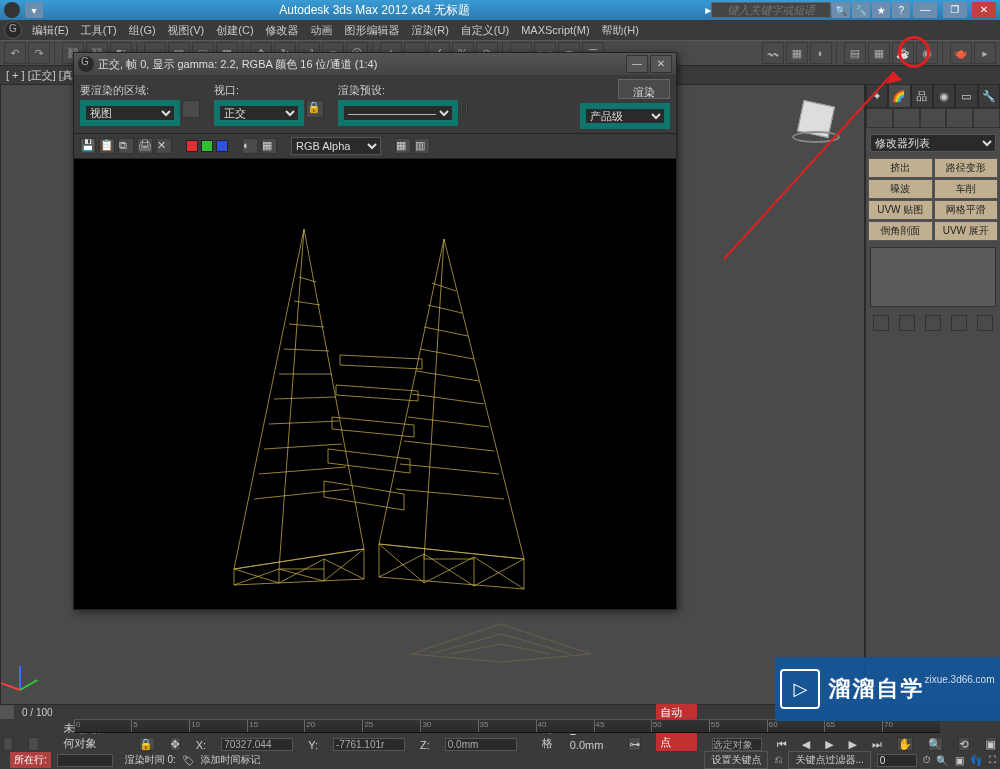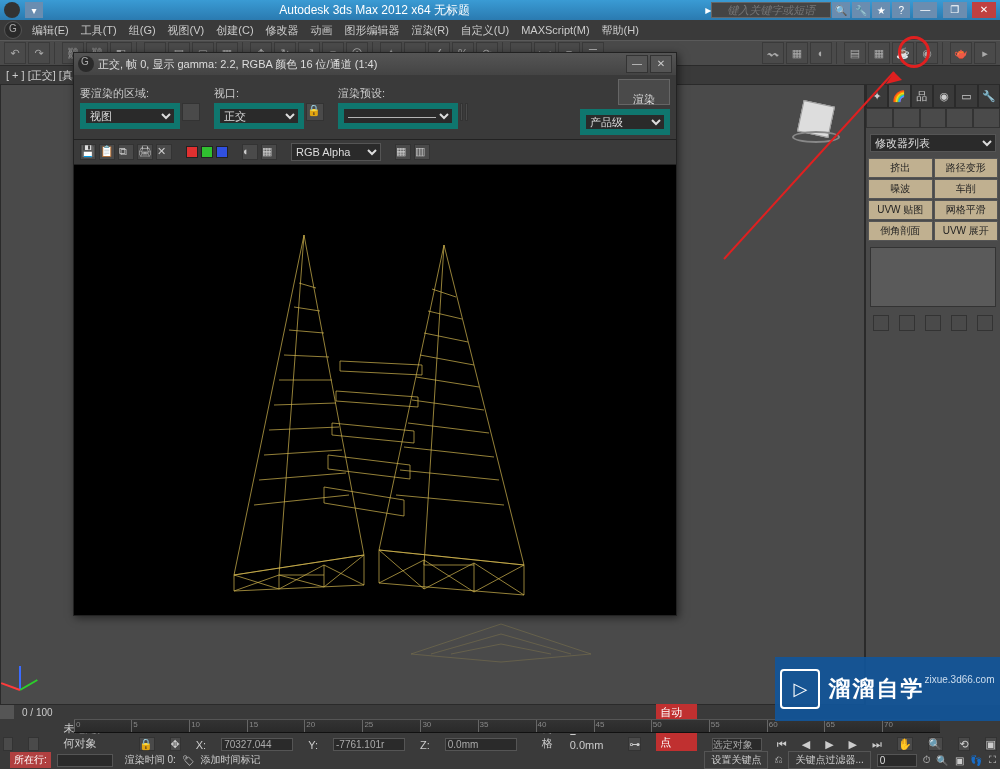--- a/index.html
+++ b/index.html
@@ -60,21 +60,21 @@
 .rd-title .rd-icon { width: 16px; height: 16px; background: #2a2a2a; border-radius: 50%; margin-right: 4px; position: relative; }
 .rd-title .rd-icon::after { content: "G"; position: absolute; left: 3px; top: 0; font-size: 10px; color: #aaa; }
 .rd-title .rd-fill { flex: 1; }
 .rd-title .rd-btn { width: 22px; height: 18px; background: #555; border: 1px solid #333; margin-left: 2px; text-align: center; color: #ccc; font-size: 10px; line-height: 16px; cursor: pointer; }
 
 .rd-controls-row { display: flex; align-items: center; padding: 4px 6px; gap: 4px; background: #3a3a3a; }
 .rd-controls-row .col { display: flex; flex-direction: column; gap: 2px; }
 .rd-controls-row label { font-size: 11px; color: #ccc; }
 .rd-controls-row select { background: #2a2a2a; border: 6px solid #0f766e; color: #ddd; font-size: 11px; height: 26px; }
 .rd-controls-row .mini { width: 18px; height: 18px; background: #4a4a4a; border: 1px solid #333; display: inline-block; cursor: pointer; }
-.rd-render-btn { background: #4a4a4a; border: 1px solid #666; color: #ddd; padding: 12px 14px; font-size: 11px; cursor: pointer; height: 20px; }
+.rd-render-btn { background: #4a4a4a; border: 1px solid #666; color: #ddd; padding: 5px 14px; font-size: 11px; cursor: pointer; height: 20px; }
 
 .rd-toolbar { display: flex; align-items: center; gap: 3px; padding: 3px 6px; background: #3a3a3a; border-top: 1px solid #222; border-bottom: 1px solid #222; }
 .rd-toolbar .tb { width: 16px; height: 16px; background: #4a4a4a; border: 1px solid #333; cursor: pointer; }
 .rd-toolbar .clr { width: 12px; height: 12px; border: 1px solid #222; }
 .rd-toolbar .clr.red { background: #e03030; }
 .rd-toolbar .clr.green { background: #30c030; }
 .rd-toolbar .clr.blue { background: #3050e0; }
 .rd-toolbar select { background: #2a2a2a; border: 1px solid #555; color: #ddd; font-size: 11px; height: 18px; width: 90px; }
 .rd-toolbar .sep { width: 8px; }
 

